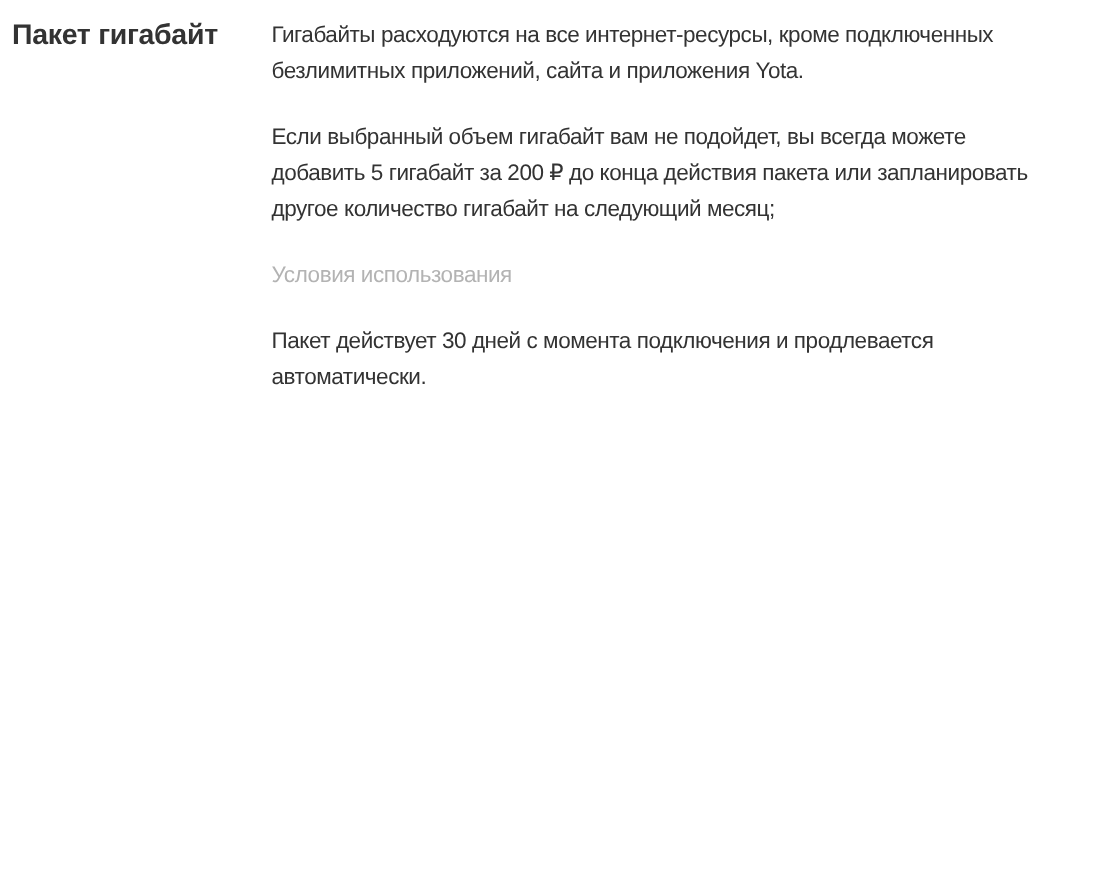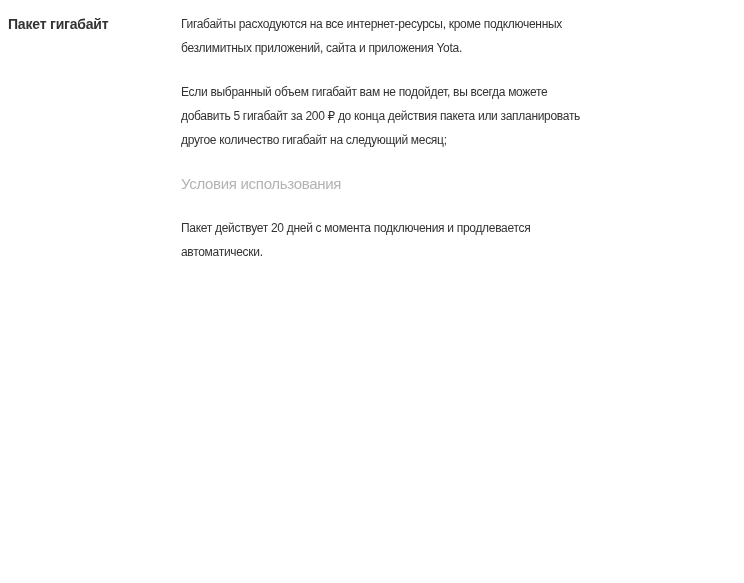--- a/index.html
+++ b/index.html
@@ -21,35 +21,35 @@
     align-items: flex-start;
     padding-top: 12px;
   }
   .label-col {
     width: 181px;
     box-sizing: border-box;
     padding-left: 8px;
     flex: 0 0 181px;
   }
   .row-label {
-    font-size: 14px;
+    font-size: 19px;
     line-height: 24px;
     font-weight: bold;
     color: #333333;
     letter-spacing: -0.2px;
   }
   .content-col {
     flex: 1 1 auto;
     box-sizing: border-box;
     padding-right: 6px;
     min-width: 0;
   }
   .para {
     margin: 0 0 20px 0;
-    font-size: 12px;
+    font-size: 15px;
     line-height: 24px;
     letter-spacing: -0.3px;
     color: #333333;
     white-space: pre-line;
   }
   .subheading {
     margin: 14px 0 20px 0;
     font-size: 15px;
     line-height: 24px;
     letter-spacing: -0.3px;
@@ -71,21 +71,21 @@
     <div class="content-col">
       <p class="para">Гигабайты расходуются на все интернет-ресурсы, кроме подключенных
 безлимитных приложений, сайта и приложения Yota.</p>
 
       <p class="para">Если выбранный объем гигабайт вам не подойдет, вы всегда можете
 добавить 5 гигабайт за 200 ₽ до конца действия пакета или запланировать
 другое количество гигабайт на следующий месяц;</p>
 
       <h3 class="subheading">Условия использования</h3>
 
-      <p class="para">Пакет действует 20 дней с момента подключения и продлевается
+      <p class="para">Пакет действует 30 дней с момента подключения и продлевается
 автоматически.</p>
 
 
 
 
     </div>
 
   </div>
 </div>
 

